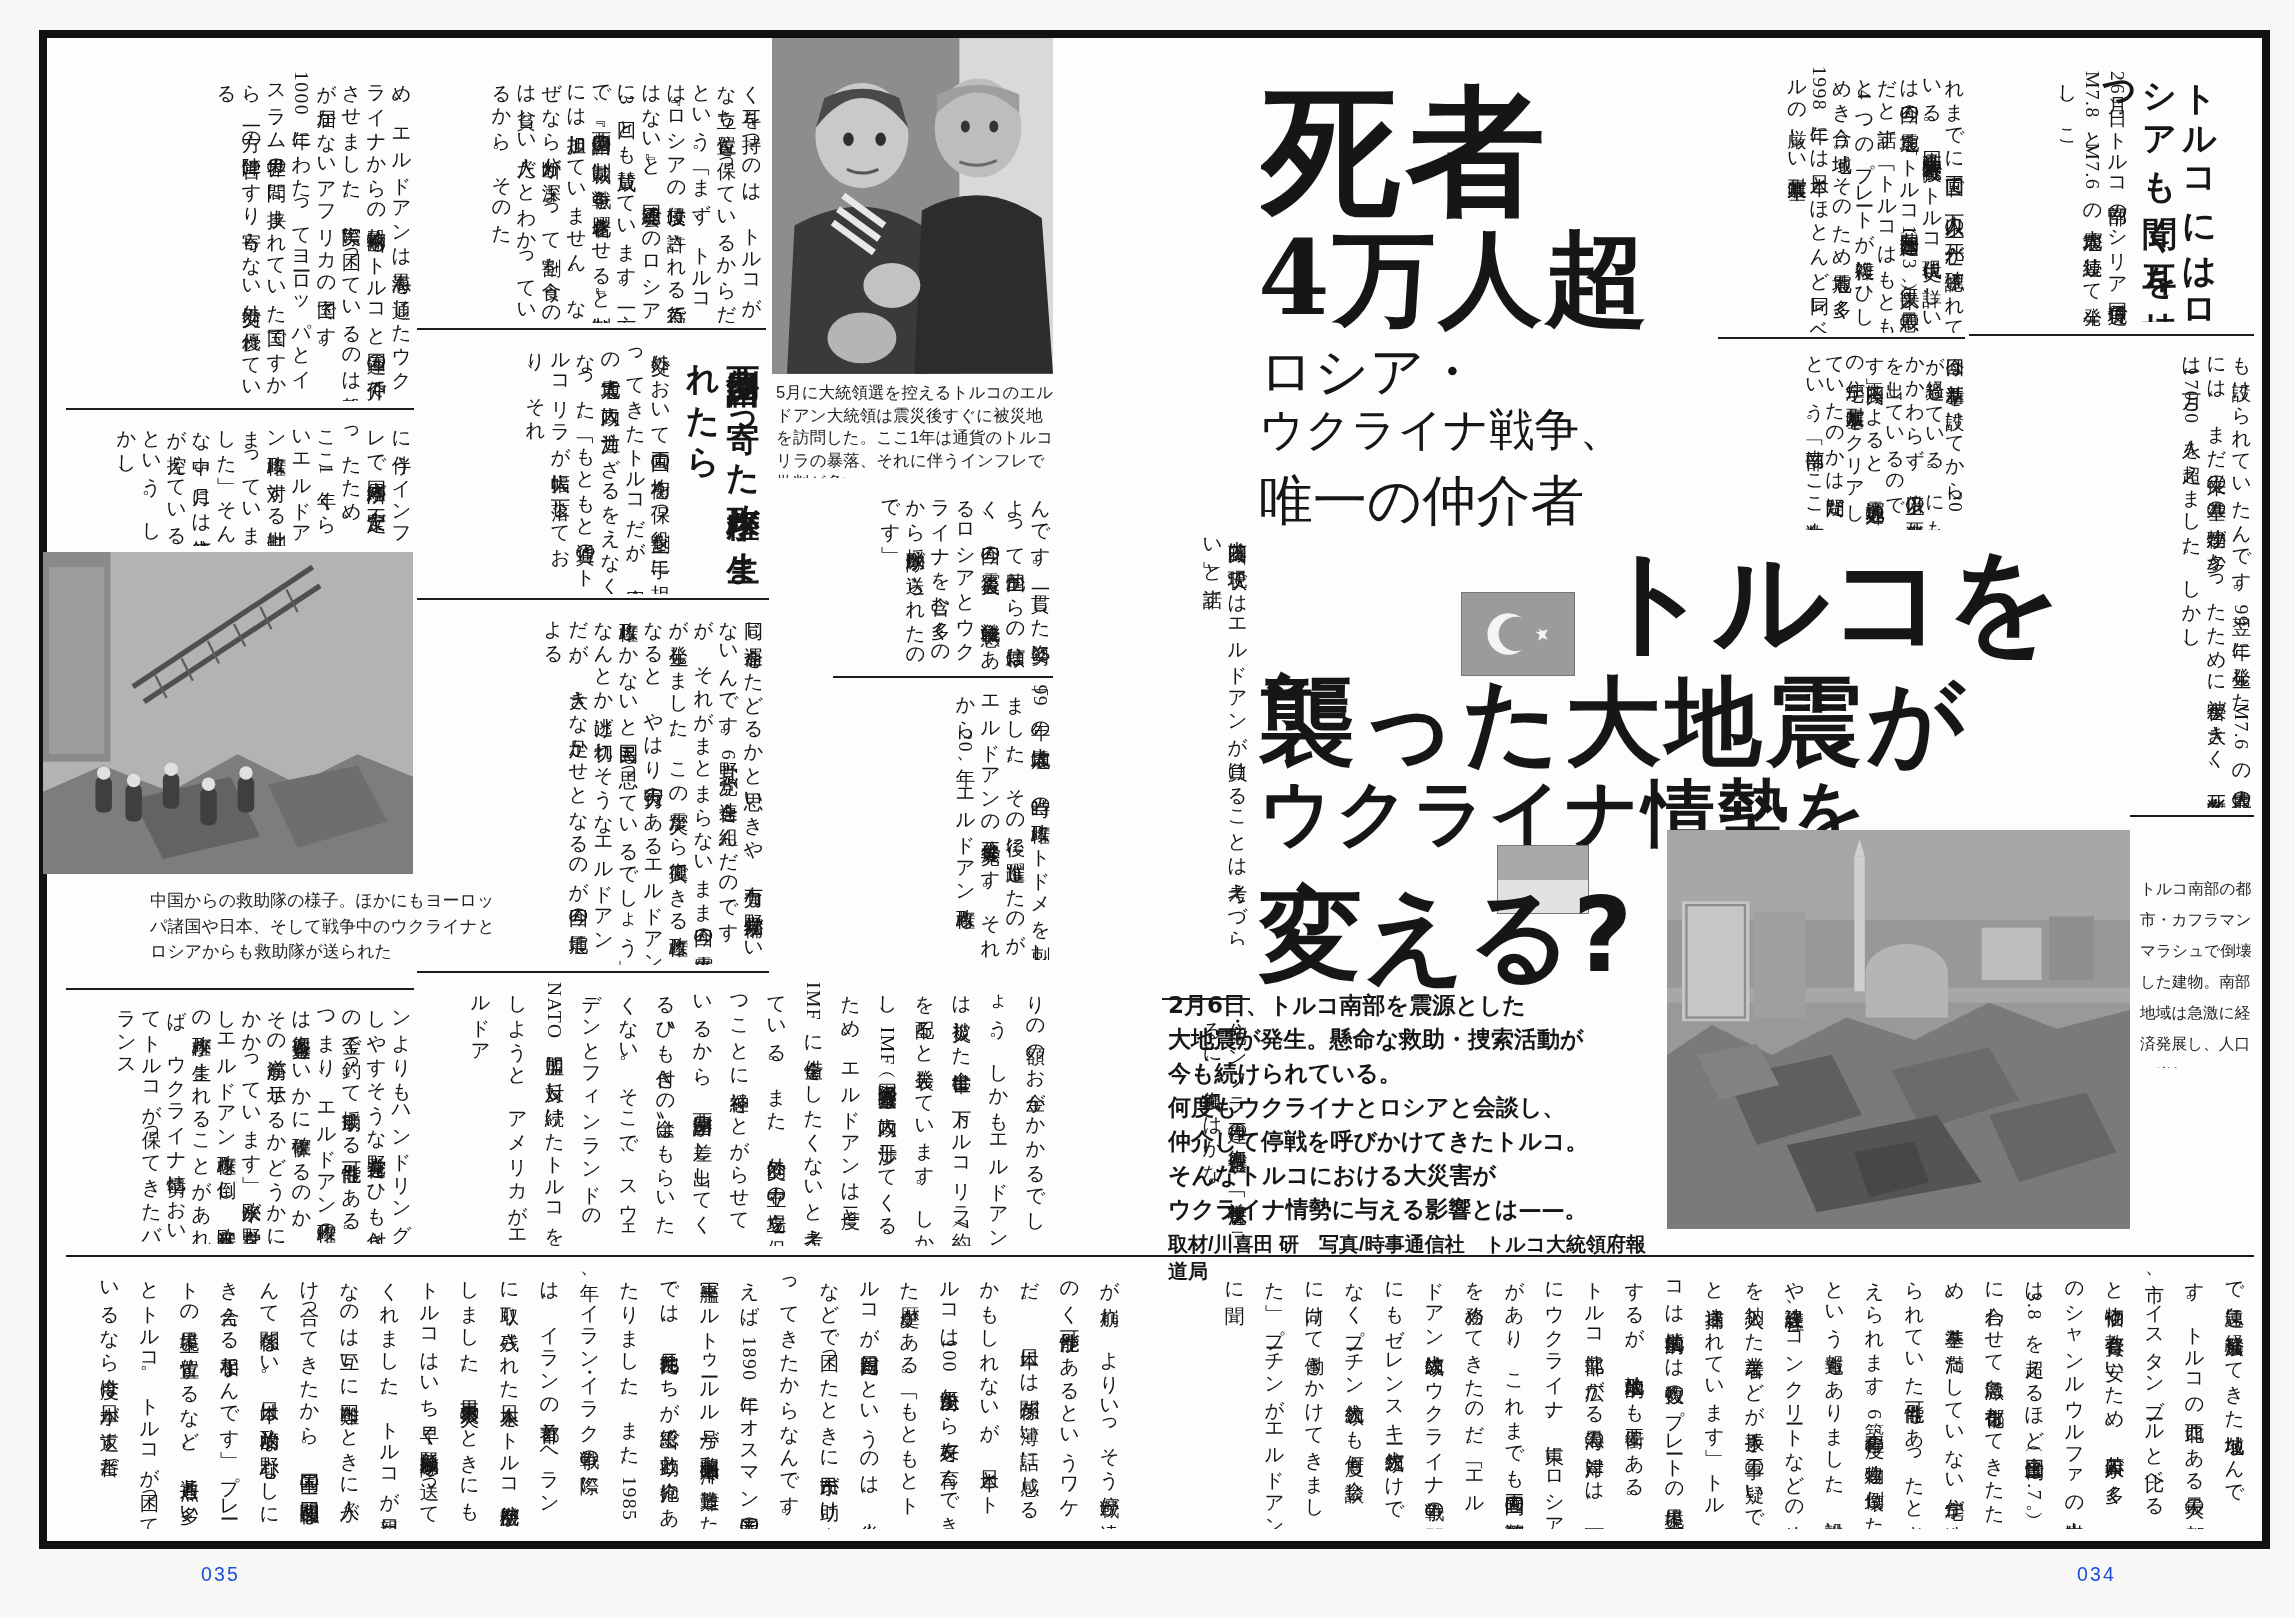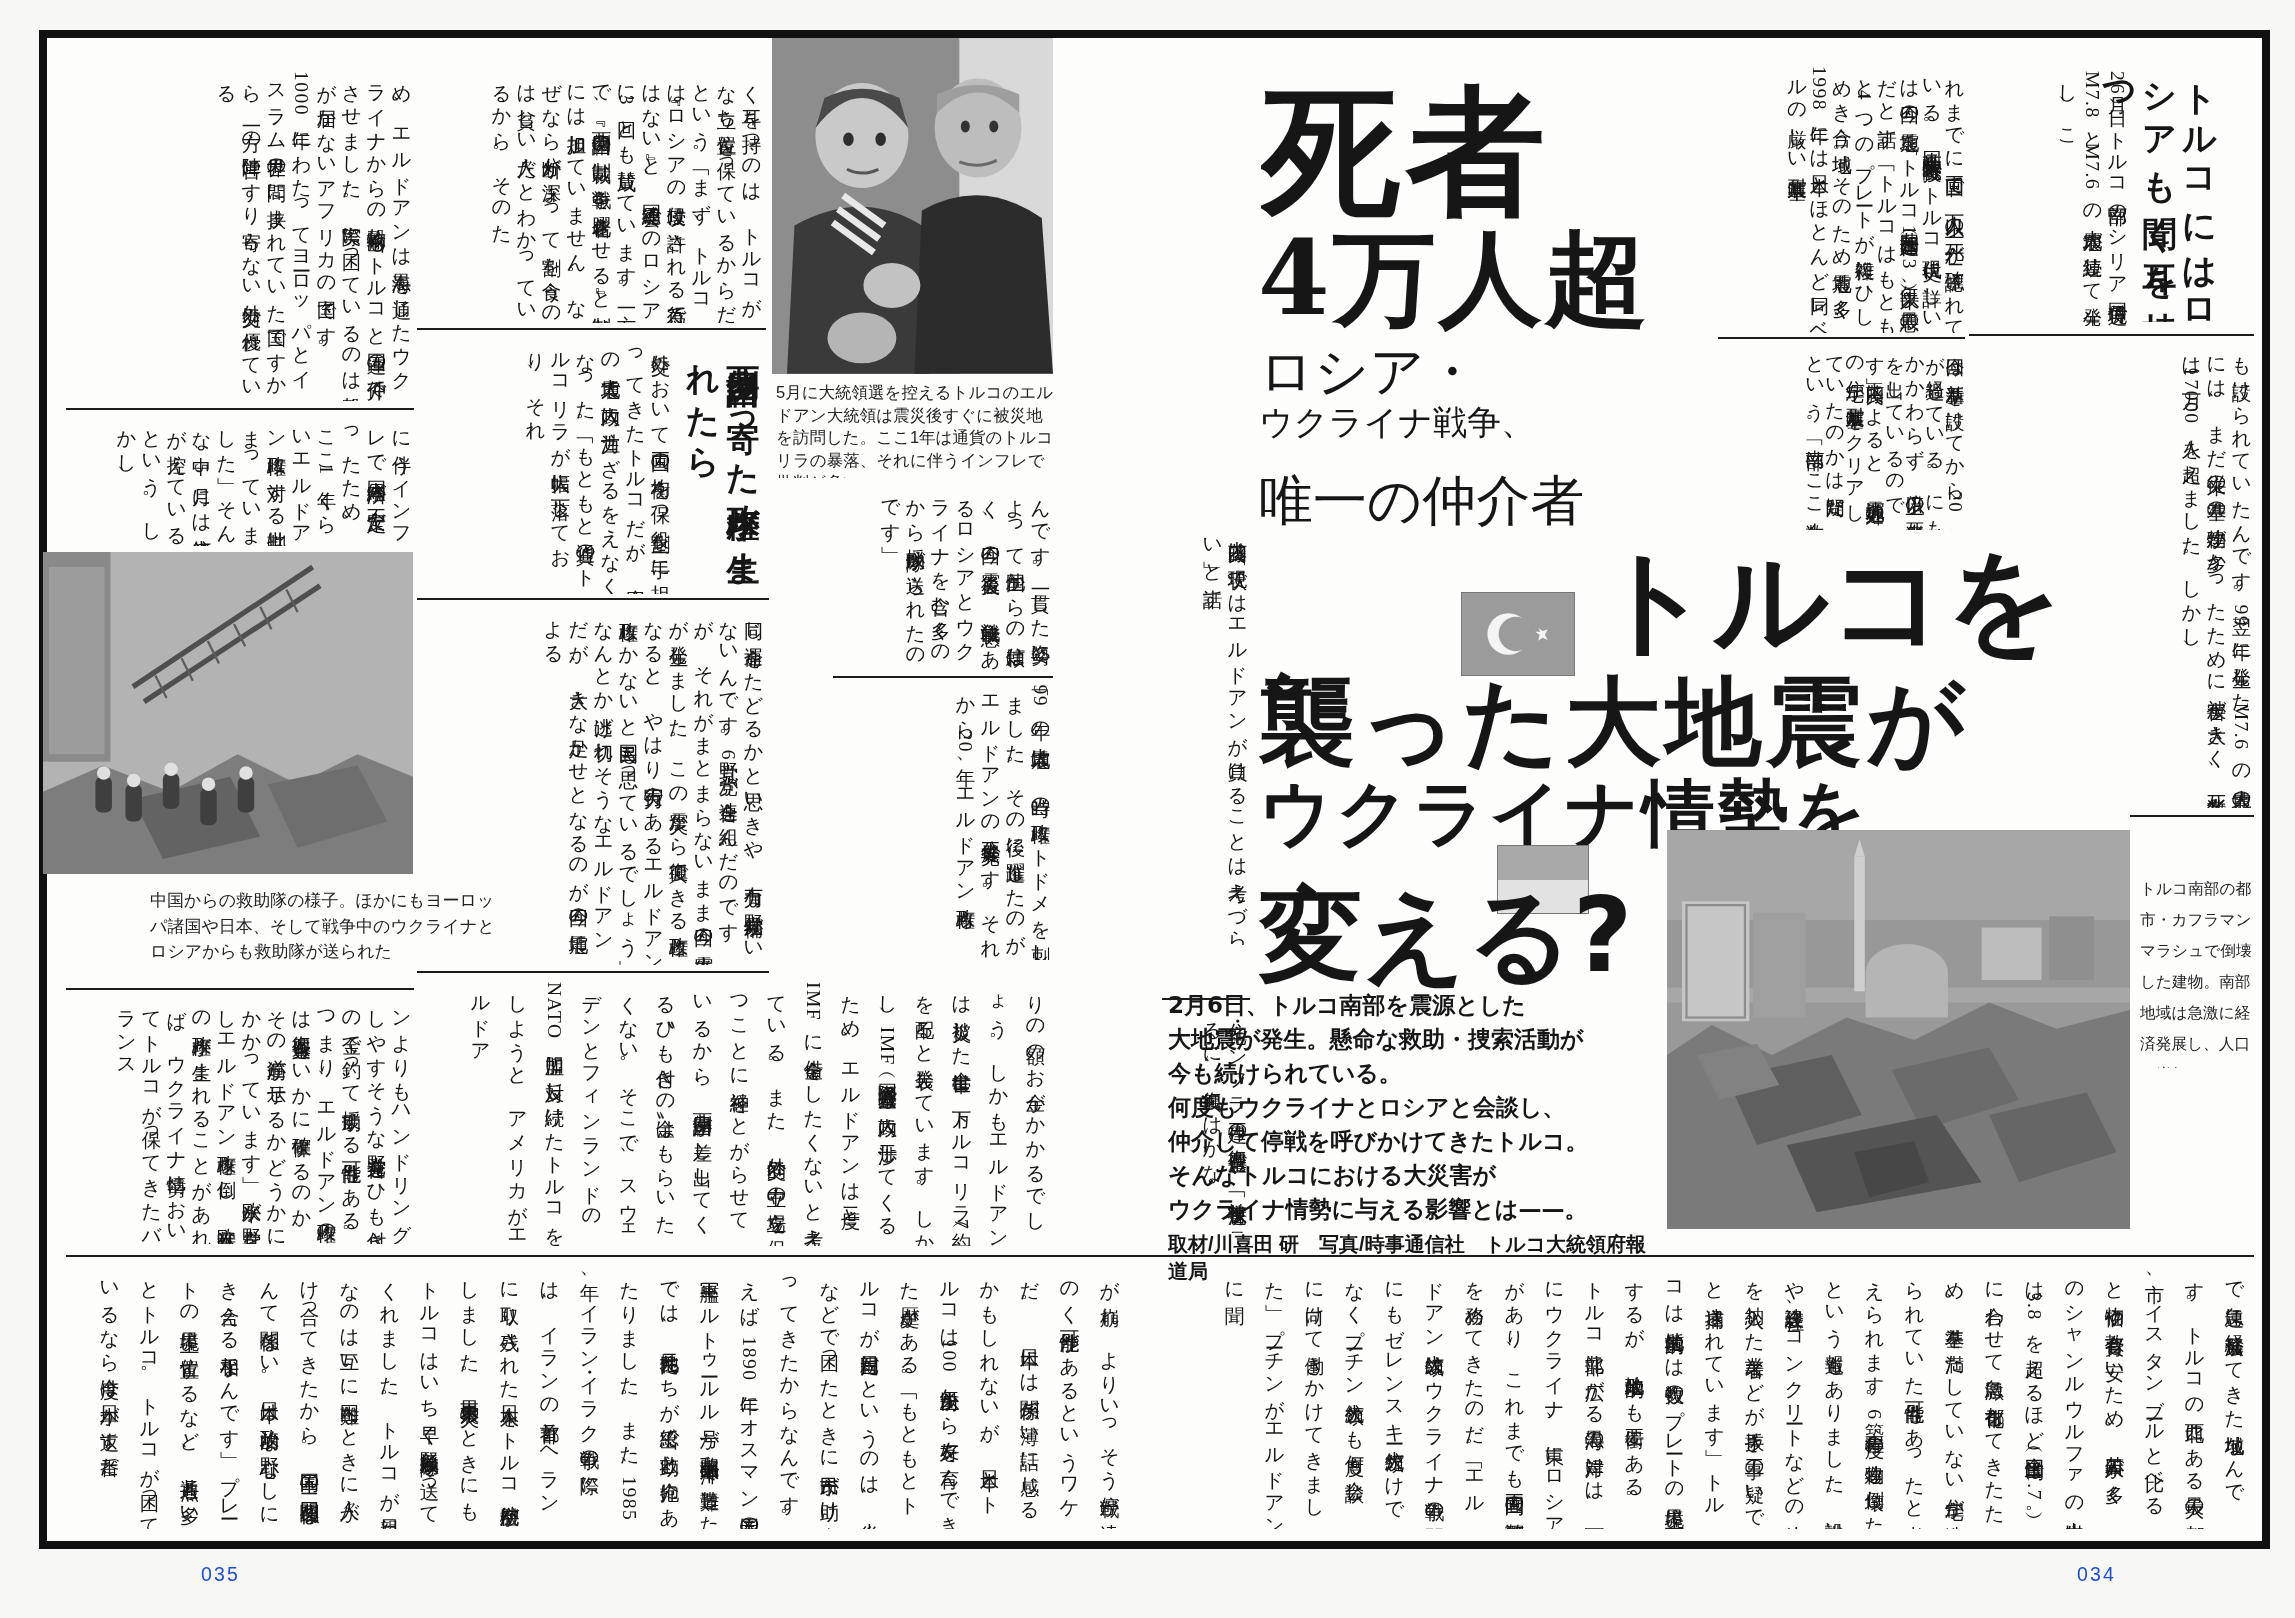--- a/index.html
+++ b/index.html
@@ -35,21 +35,21 @@
   <div class="v" style="left:2132px;top:343px;width:122px;height:465px;">も設けられていたんです。翌99年に発生したM7.6の大地震の際には、まだ従来の基準の建物が多かったために被害が大きく、死者数は1万7000人を超えました。しかし、</div>
   <div class="rule" style="left:2130px;top:815px;width:124px;height:1.5px;"></div>
 
   <div class="v" style="left:1718px;top:66px;width:247px;height:267px;line-height:22.5px;">れまでに両国で4万人以上の死亡が確認されている。同志社大学大学院教授でトルコ現代史に詳しい内藤正典氏は今回の地震を「トルコ共和国建国（1923年）以来、最悪の災害」だと話す。「トルコはもともと4つのプレートが複雑にひしめき合う地域。そのため地震も多く、1998年には日本とほとんど同レベルの厳しい耐震基準</div>
   <div class="rule" style="left:1718px;top:337px;width:247px;height:1.5px;"></div>
   <div class="v" style="left:1718px;top:343px;width:247px;height:187px;line-height:20px;font-size:19px;">今回は新基準を設けてから20年以上が経過している。にもかかわらず、倍以上の死者数を出しているのです」内藤氏によると、震源地近郊の南部の住宅が耐震基準をクリアしていたのかは疑問だという。「南部はここ十数年</div>
 
   <div class="h headline-serif" style="left:1261px;top:60px;font-size:139px;">死者</div>
   <div class="h headline-serif" style="left:1258px;top:211px;font-size:103px;letter-spacing:3px;">4万人超</div>
   <div class="h kicker" style="left:1259px;top:336px;font-size:54px;">ロシア・</div>
-  <div class="h kicker" style="left:1259px;top:400px;font-size:34px;">ウクライナ戦争、</div>
+  <div class="h kicker" style="left:1259px;top:400px;font-size:45px;">ウクライナ戦争、</div>
   <div class="h kicker" style="left:1259px;top:465px;font-size:54px;">唯一の仲介者</div>
   <div class="h headline-goth" style="left:1596px;top:525px;font-size:114px;">トルコを</div>
 
   <div class="flag" style="left:1461px;top:592px;width:112px;height:82px;background:#9b9b9b;">
     <svg width="112" height="82" viewBox="0 0 150 110">
       <circle cx="62" cy="55" r="28" fill="#f4f4f4"></circle>
       <circle cx="72" cy="55" r="23" fill="#9b9b9b"></circle>
       <polygon points="102,47 108,51 115,49 111,56 115,63 108,60 102,64 104,56 98,52 105,52" fill="#f4f4f4"></polygon>
     </svg>
   </div>

